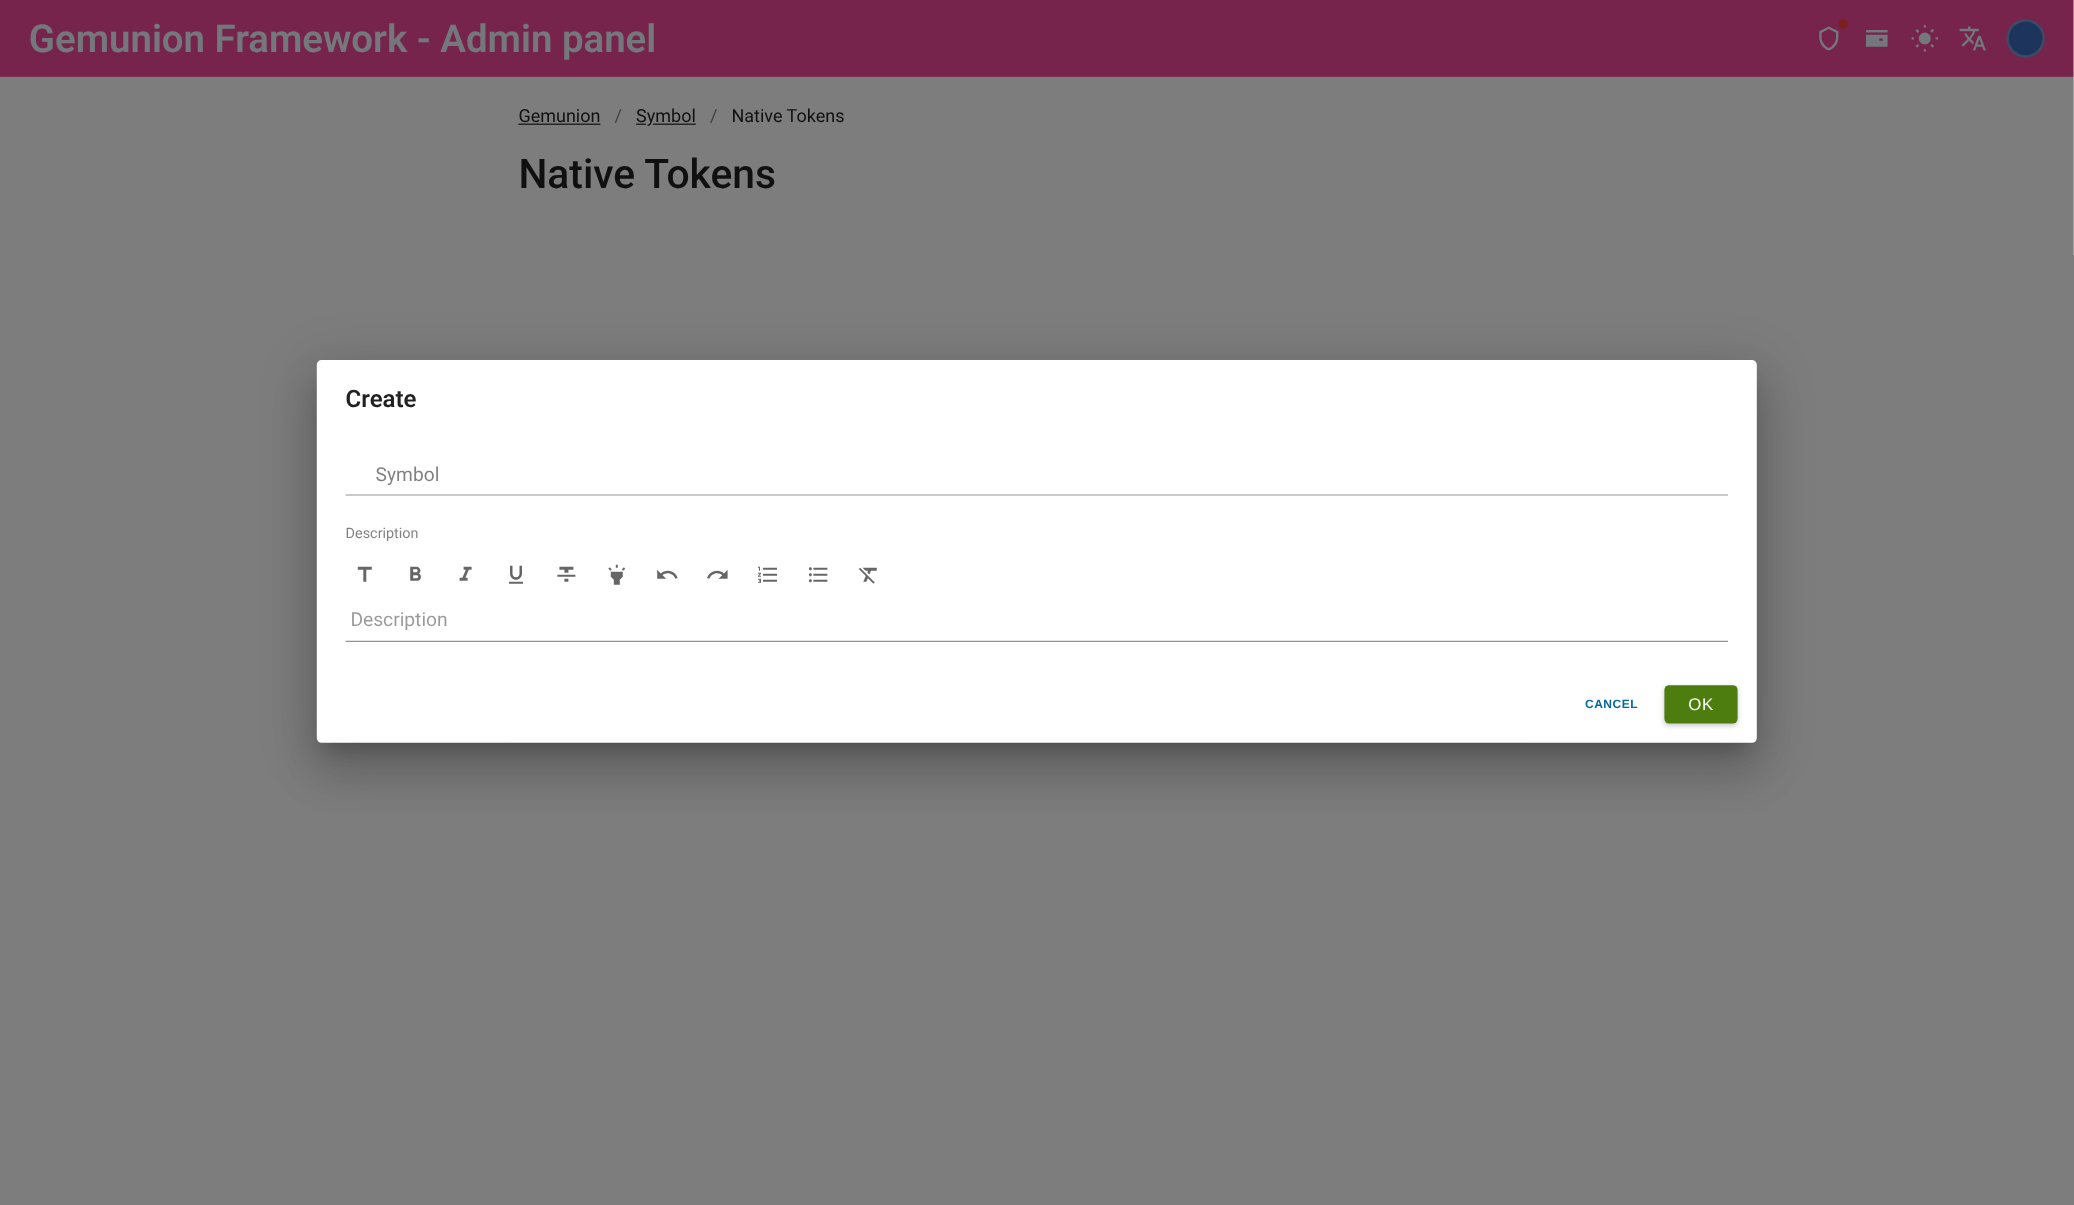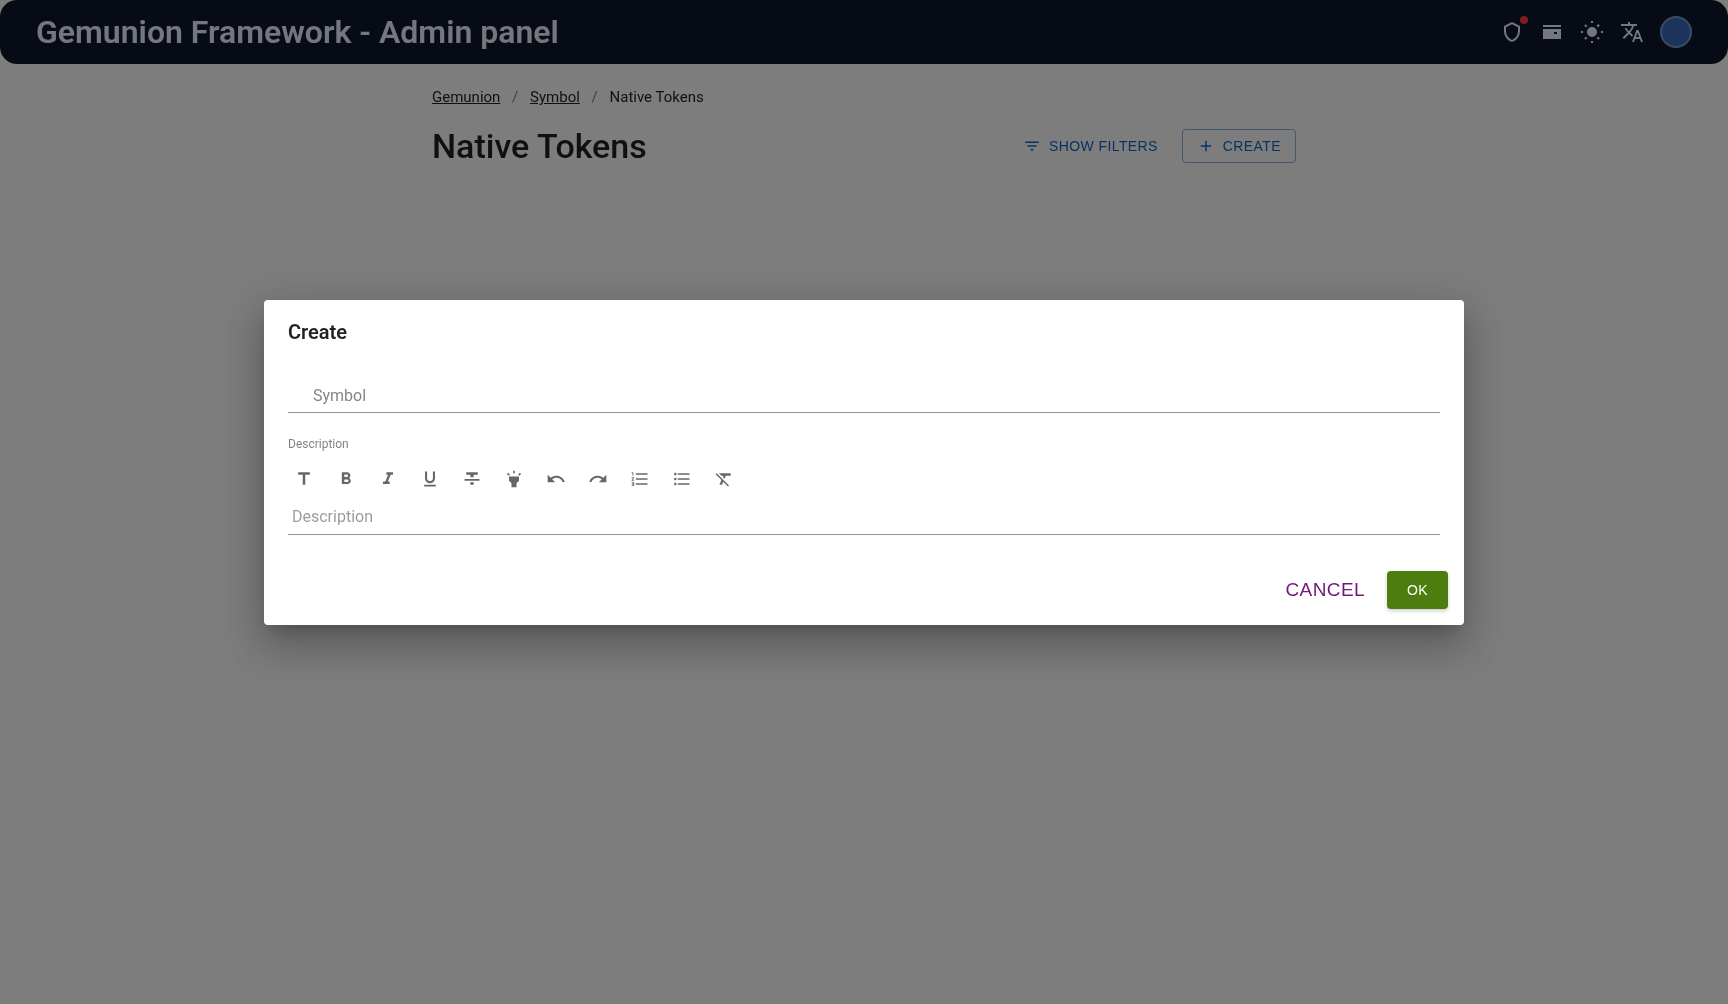--- a/index.html
+++ b/index.html
@@ -15,27 +15,26 @@
       overflow: hidden;
       position: relative;
     }
     .backdrop {
       position: absolute;
       inset: 0;
       background: rgba(0,0,0,0.5);
       z-index: 100;
     }
     .header {
-      background: #0f172a;
+      background: #ec4899;
       height: 64px;
       display: flex;
       align-items: center;
-      padding: 0 36px;
+      padding: 0 24px;
       color: white;
-      border-radius: 17px;
     }
     .app-title {
       font-size: 32px;
       font-weight: 600;
       color: #e8eef6;
       flex: 1;
     }
     .header-icons {
       display: flex;
       align-items: center;
@@ -249,23 +248,23 @@
     }
     .dialog-actions {
       display: flex;
       justify-content: flex-end;
       gap: 8px;
       padding: 12px 16px 16px;
     }
     .btn-cancel {
       background: transparent;
       border: none;
-      color: #701a75;
-      font-size: 19px;
-      font-weight: 400;
+      color: #0369a1;
+      font-size: 10px;
+      font-weight: 700;
       letter-spacing: 0.4px;
       padding: 8px 14px;
       cursor: pointer;
       text-transform: uppercase;
     }
     .btn-ok {
       background: #4d7c0f;
       border: none;
       color: white;
       font-size: 14px;
@@ -313,38 +312,20 @@
   <div class="breadcrumbs">
     <a>Gemunion</a>
     <span class="sep">/</span>
     <a>Symbol</a>
     <span class="sep">/</span>
     <span>Native Tokens</span>
   </div>
 
   <div class="page-header">
     <h1 class="page-title">Native Tokens</h1>
-    <div class="page-actions">
-      <button class="btn-text">
-        <span class="btn-icon-small">
-          <svg viewBox="0 0 24 24">
-              <path d="M10 18h4v-2h-4v2zM3 6v2h18V6H3zm3 7h12v-2H6v2z"></path>
-            </svg>
-        </span>
-        <span>Show Filters</span>
-      </button>
-      <button class="btn-outlined">
-        <span class="btn-icon-small">
-          <svg viewBox="0 0 24 24">
-              <path d="M19 13h-6v6h-2v-6H5v-2h6V5h2v6h6v2z"></path>
-            </svg>
-        </span>
-        <span>Create</span>
-      </button>
-    </div>
   </div>
 
 </div>
 
 <div class="backdrop"></div>
 
 <div class="dialog">
   <div class="dialog-title">Create</div>
   <div class="dialog-content">
 

